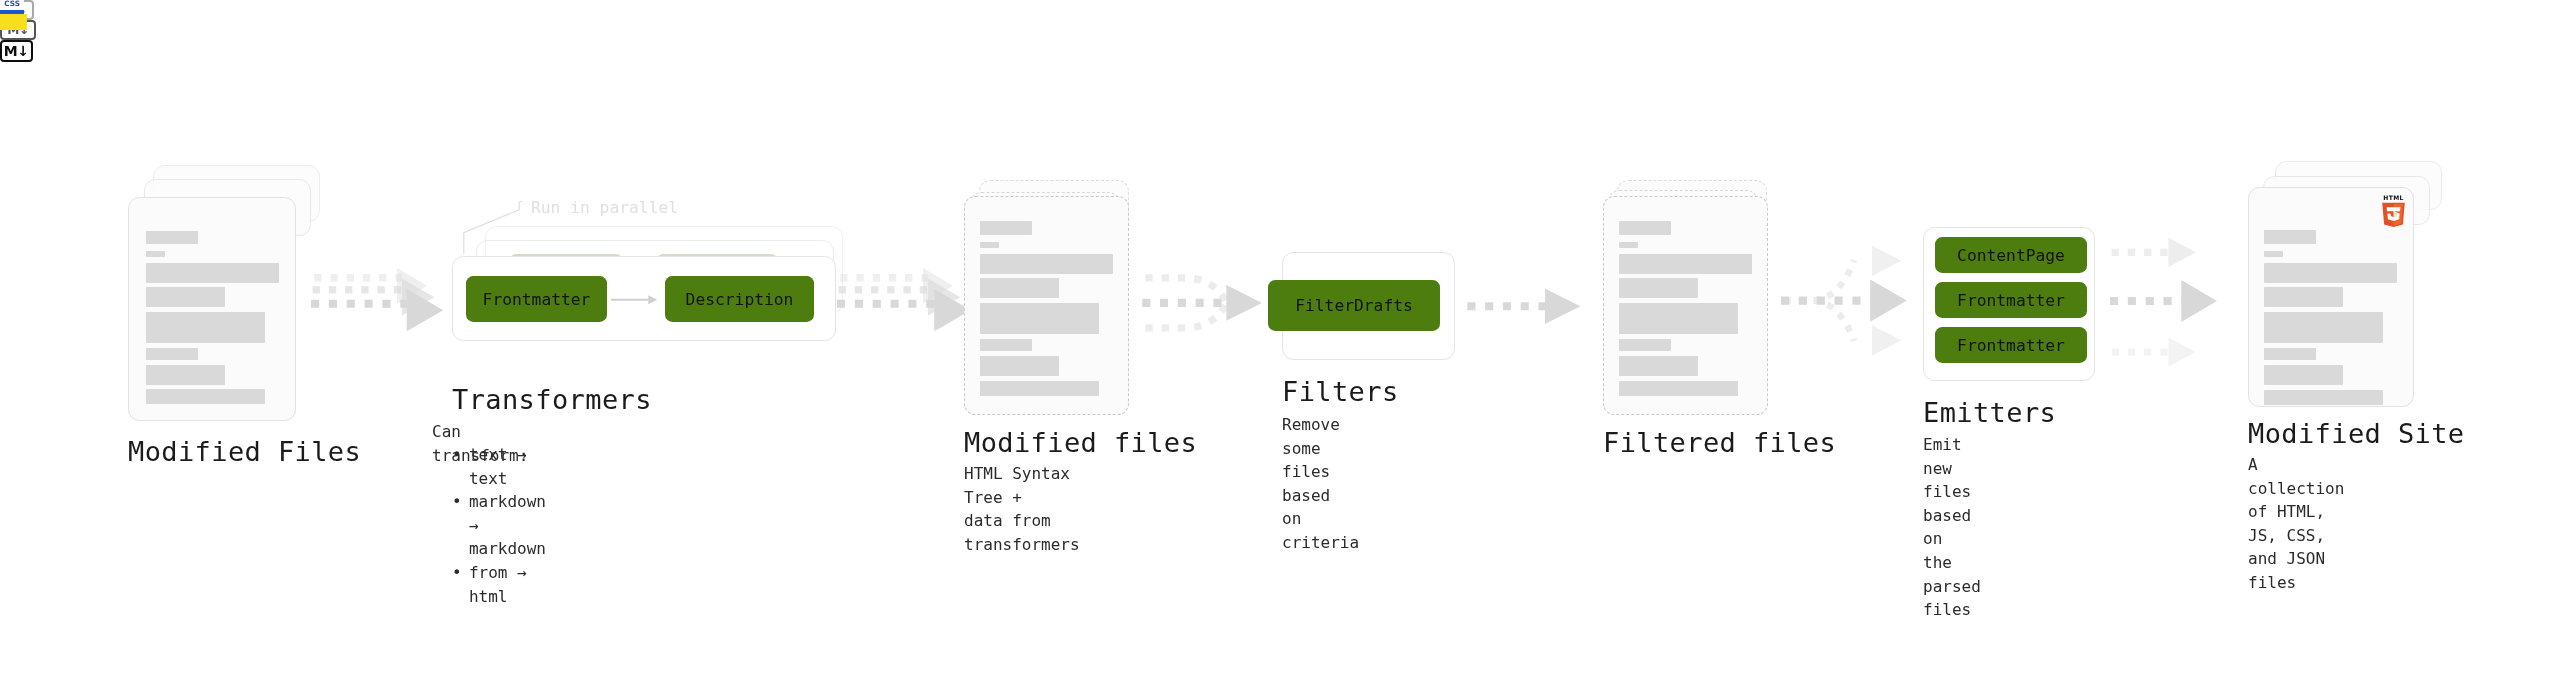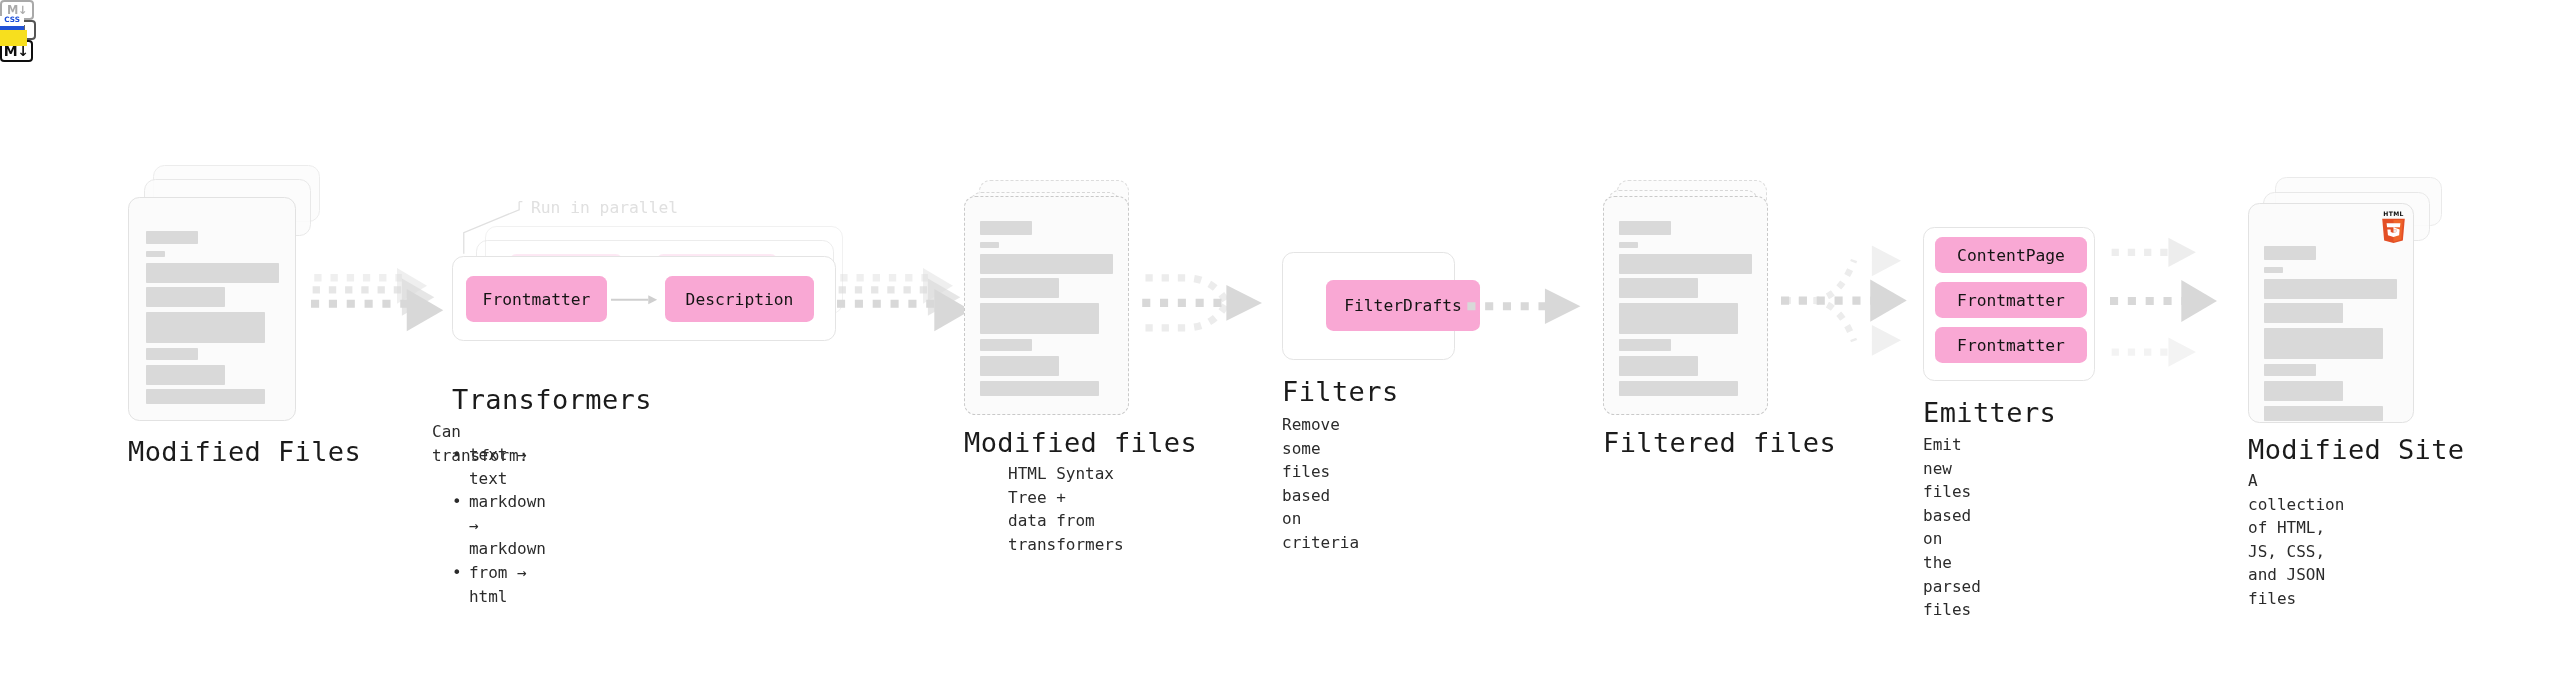--- a/index.html
+++ b/index.html
@@ -108,21 +108,21 @@
   .panel {
     position: absolute;
     box-sizing: border-box;
     border: 1.3px solid #e4e4e4;
     border-radius: 11.4px;
     background: rgba(255,255,255,0.0);
   }
   .pill {
     position: absolute;
     box-sizing: border-box;
-    background: #f9a8d4;
+    background: #4d7c0f;
     border-radius: 7.3px;
     display: flex;
     align-items: center;
     justify-content: center;
     font-family: "DejaVu Sans Mono", "Liberation Mono", monospace;
     font-size: 16.3px;
     color: #141414;
     white-space: nowrap;
   }
 
@@ -260,34 +260,34 @@
       <div class="bar" style="left:15.4px; top:45px; width:18.7px; height:5.7px;"></div>
       <div class="bar" style="left:15.4px; top:57px; width:133px; height:19.5px;"></div>
       <div class="bar" style="left:15.4px; top:81px; width:79px; height:19.5px;"></div>
       <div class="bar" style="left:15.4px; top:106px; width:119px; height:31px;"></div>
       <div class="bar" style="left:15.4px; top:142px; width:52px; height:12.2px;"></div>
       <div class="bar" style="left:15.4px; top:159px; width:79px; height:19.5px;"></div>
       <div class="bar" style="left:15.4px; top:184px; width:119px; height:14.6px;"></div>
     </div>
 
     <div class="stage-title" style="position:absolute; left:964px; top:427px;">Modified files</div>
-    <div class="stage-sub" style="position:absolute; left:964px; top:462px;margin-left:44px;">HTML Syntax Tree +
+    <div class="stage-sub" style="position:absolute; left:964px; top:462px;">HTML Syntax Tree +
 data from transformers</div>
   </div>
 
   <svg class="ov" style="left:1142px; top:260px; width:138px; height:89px;" viewBox="0 0 170 110">
     <path d="M4,22 L52,22 Q88,22 104,52" stroke="#ececec" stroke-width="9" stroke-dasharray="9 11" fill="none"></path>
     <path d="M4,84 L52,84 Q88,84 104,54" stroke="#ececec" stroke-width="9" stroke-dasharray="9 11" fill="none"></path>
     <line x1="0" y1="53" x2="112" y2="53" stroke="#d8d8d8" stroke-width="10" stroke-dasharray="10 12"></line>
     <polygon points="104,31 148,53 104,75" fill="#d8d8d8"></polygon>
   </svg>
 
   <div class="stage" style="left:0; top:0;">
     <div class="panel" style="left:1282px; top:252px; width:173px; height:108px; background:#ffffff;"></div>
-    <div class="pill" style="left:1326px; top:280px; width:154px; height:51px;">FilterDrafts</div>
+    <div class="pill" style="left:1268px; top:280px; width:172px; height:51px;">FilterDrafts</div>
 
     <div class="stage-title" style="position:absolute; left:1282px; top:376px;">Filters</div>
     <div class="stage-sub" style="position:absolute; left:1282px; top:413px;">Remove some files based
 on criteria</div>
   </div>
 
   <svg class="ov" style="left:1467px; top:286px; width:130px; height:42px;" viewBox="0 0 160 52">
     <line x1="0" y1="25" x2="100" y2="25" stroke="#d8d8d8" stroke-width="10" stroke-dasharray="10 12"></line>
     <polygon points="96,3 140,25 96,47" fill="#d8d8d8"></polygon>
   </svg>
@@ -340,21 +340,21 @@
     <g opacity="1">
       <line x1="0" y1="80" x2="94" y2="80" stroke="#d8d8d8" stroke-width="10" stroke-dasharray="10 12"></line>
       <polygon points="88,54 132,80 88,106" fill="#d8d8d8"></polygon>
     </g>
     <g opacity="0.3">
       <line x1="2" y1="143" x2="76" y2="143" stroke="#d8d8d8" stroke-width="9" stroke-dasharray="9 11"></line>
       <polygon points="72,125 106,143 72,161" fill="#d8d8d8"></polygon>
     </g>
   </svg>
 
-  <div class="stage" style="left:0; top:0;margin-top:16px;">
+  <div class="stage" style="left:0; top:0;">
 
     <div class="ghost solid" style="left:2275px; top:161px; width:167px; height:49px; opacity:.8;"></div>
     <div class="ghost solid" style="left:2263px; top:176px; width:167px; height:49px; opacity:.9;"></div>
 
     <div class="css-badge" style="left:2370px; top:165px; width:24.4px; height:14px; font-size:7.3px; line-height:8.1px;">CSS</div>
 
     <div class="js-badge" style="left:2374px; top:180px; width:27px; height:16.3px; font-size:8.1px; padding:0 2.4px 0.8px 0;"></div>
 
     <div class="doc solid" style="left:2248px; top:187px; width:166px; height:220px;">
       <div class="bar" style="left:15.4px; top:42px; width:52px; height:14px;"></div>

